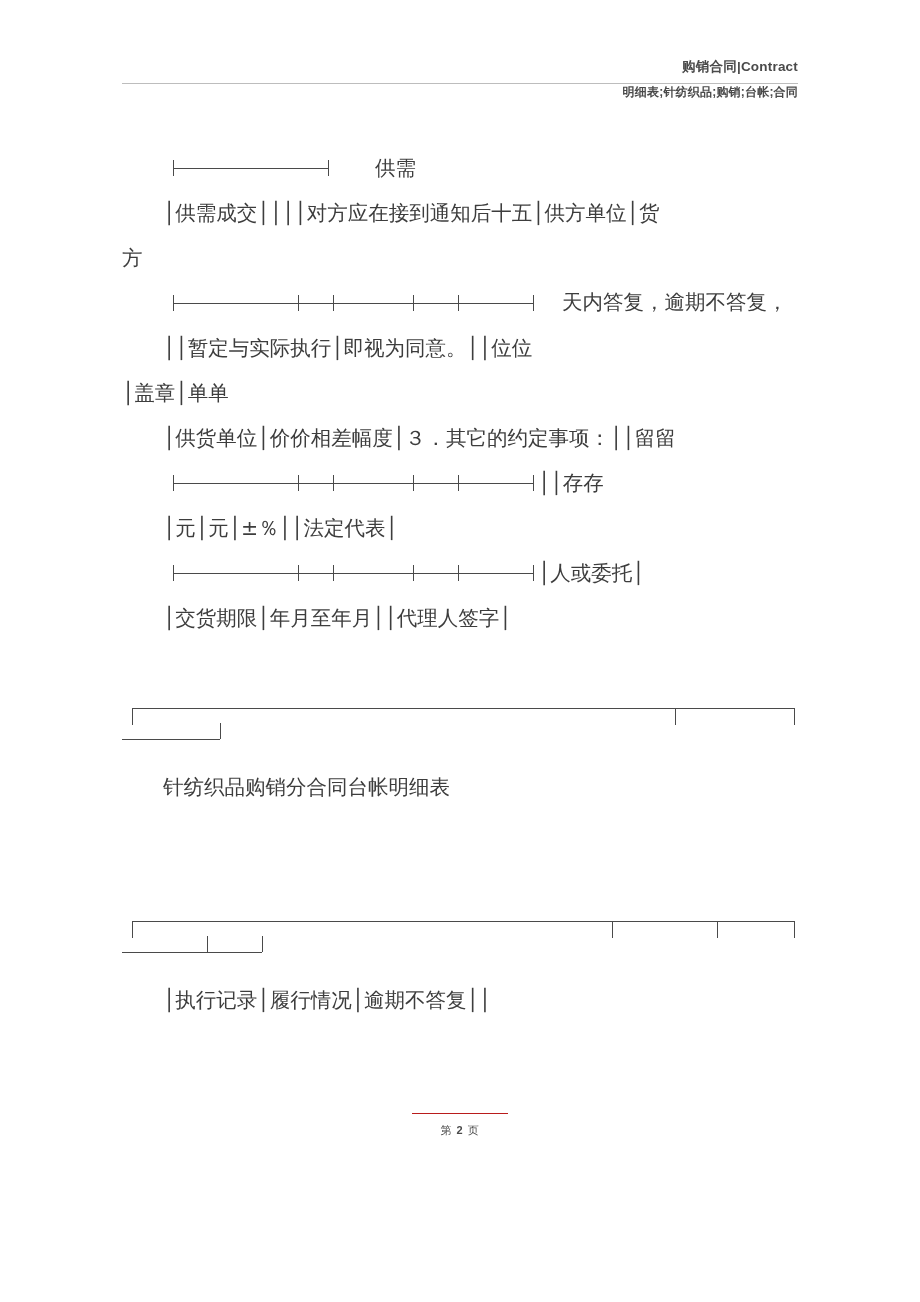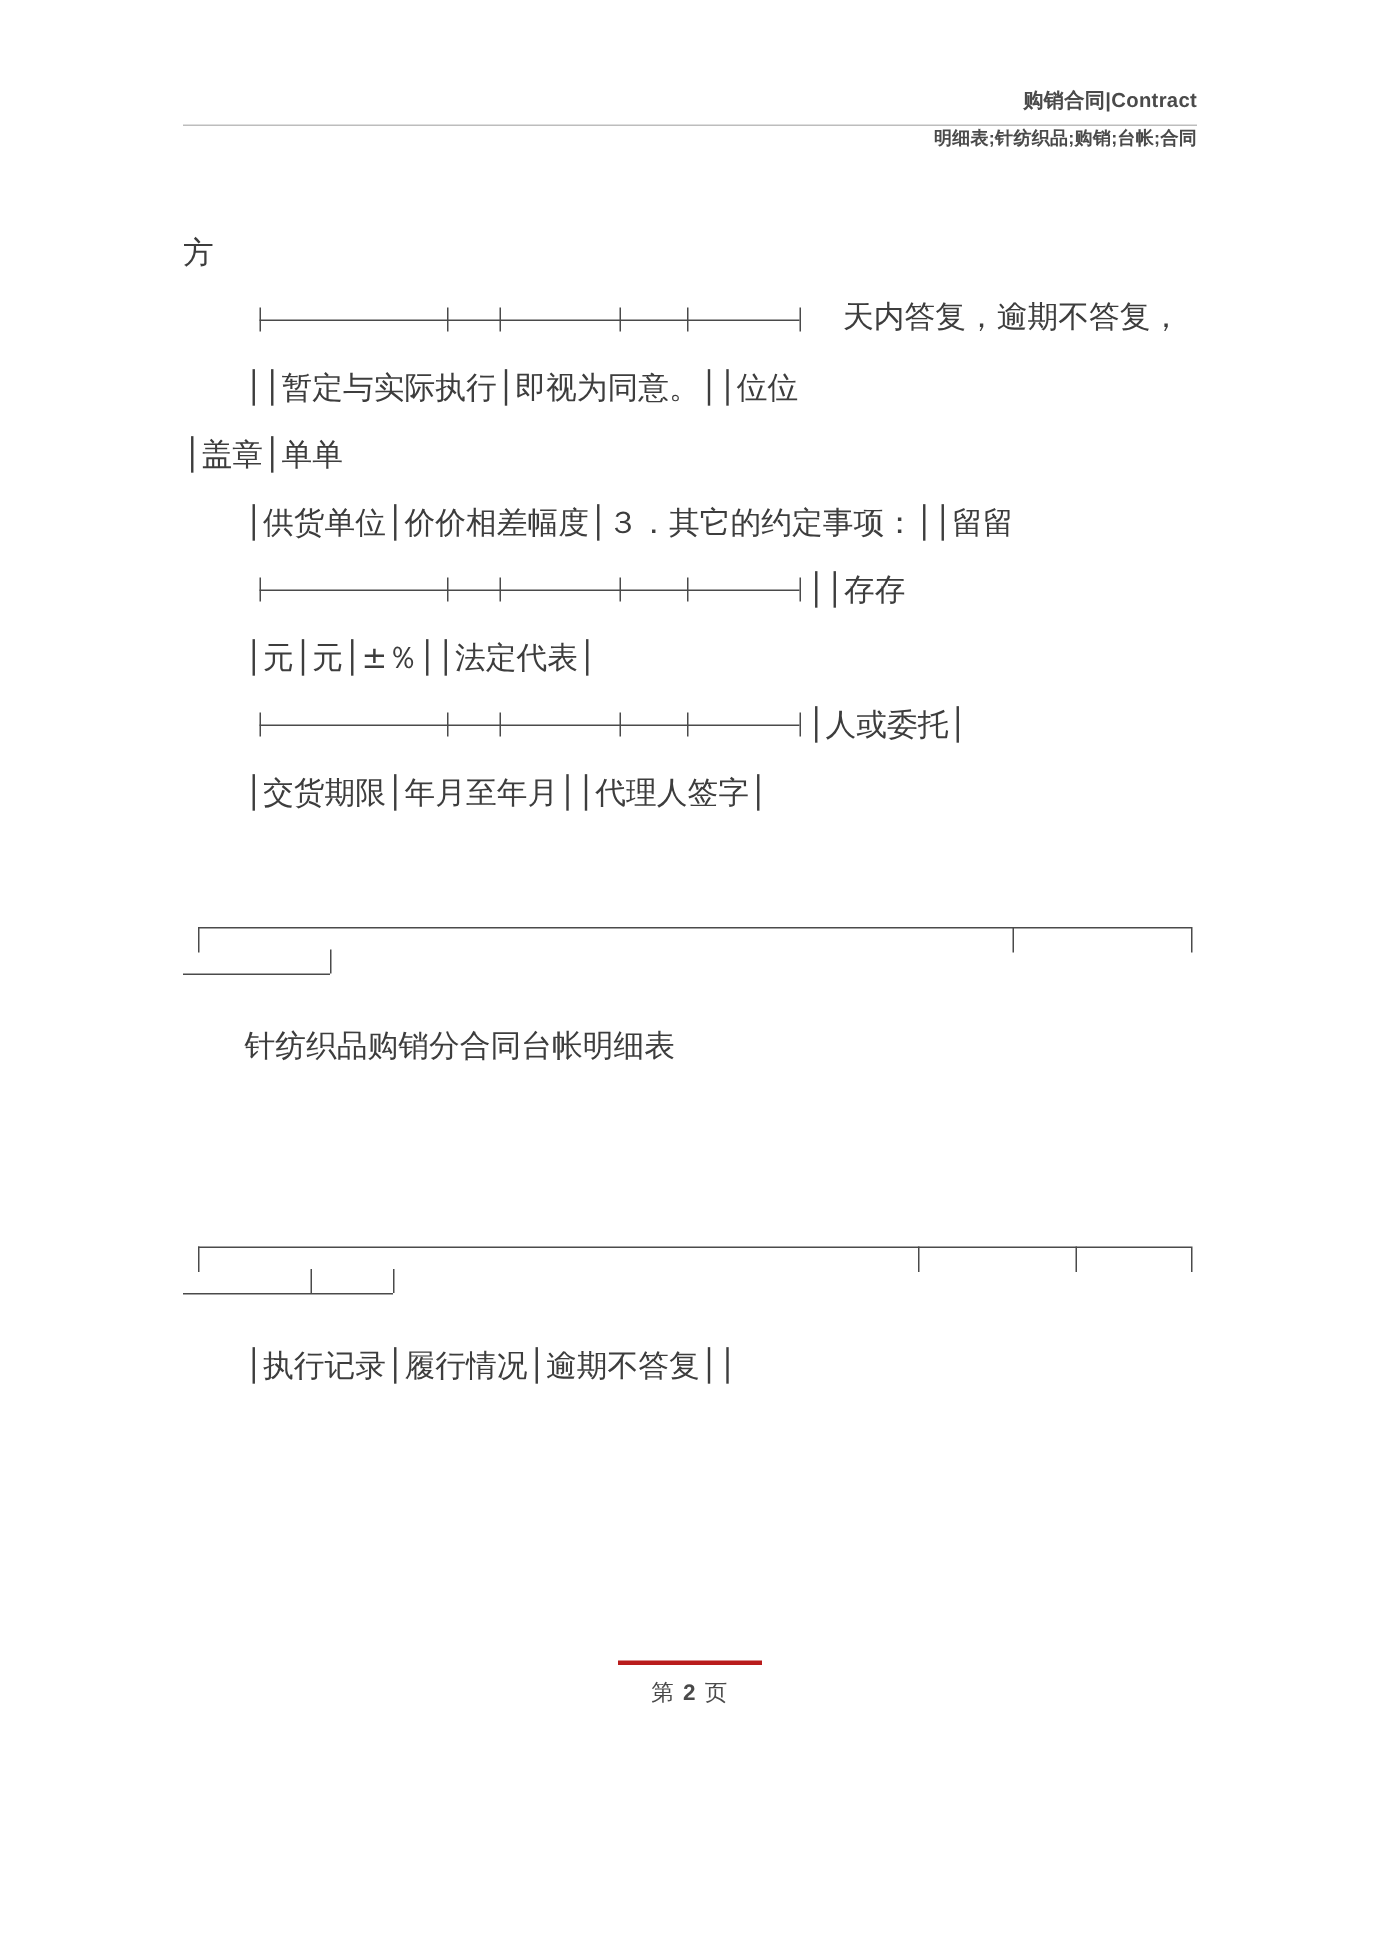--- a/index.html
+++ b/index.html
@@ -101,43 +101,50 @@
   
   .footer {
     position: absolute;
     left: 0;
     bottom: 56px;
     width: 920px;
     text-align: center;
   }
   .footer-inner {
     display: inline-block;
-    border-top: 3px solid #b91c1c;
+    border-top: 1px solid #b91c1c;
     padding-top: 9px;
     min-width: 96px;
-    font-size: 15px;
+    font-size: 11px;
     color: #4a4a4a;
     letter-spacing: 1px;
   }
   .footer-inner .num { font-weight: bold; }
 </style>
 </head>
 <body>
 
 <div class="page">
 
   <div class="header">
     <div class="header-title">购销合同|Contract</div>
     <div class="header-rule"></div>
     <div class="header-sub">明细表;针纺织品;购销;台帐;合同</div>
   </div>
 
   <div class="content">
 
-
+    <div class="rulewrap indent">
+      <div class="rule" style="left:51px; width:155px;"></div>
+      <div class="tick" style="left:51px; top:14px; height:16px;"></div>
+      <div class="tick" style="left:206px; top:14px; height:16px;"></div>
+      <div class="after-rule" style="left:212px;">供需</div>
+    </div>
+
+    <div class="line indent">│供需成交││││对方应在接到通知后十五│供方单位│货</div>
 
     <div class="line">方</div>
 
     <div class="rulewrap">
       <div class="rule" style="left:51px; width:360px;"></div>
       <div class="tick" style="left:51px; top:14px; height:16px;"></div>
       <div class="tick" style="left:176px; top:14px; height:16px;"></div>
       <div class="tick" style="left:211px; top:14px; height:16px;"></div>
       <div class="tick" style="left:291px; top:14px; height:16px;"></div>
       <div class="tick" style="left:336px; top:14px; height:16px;"></div>

